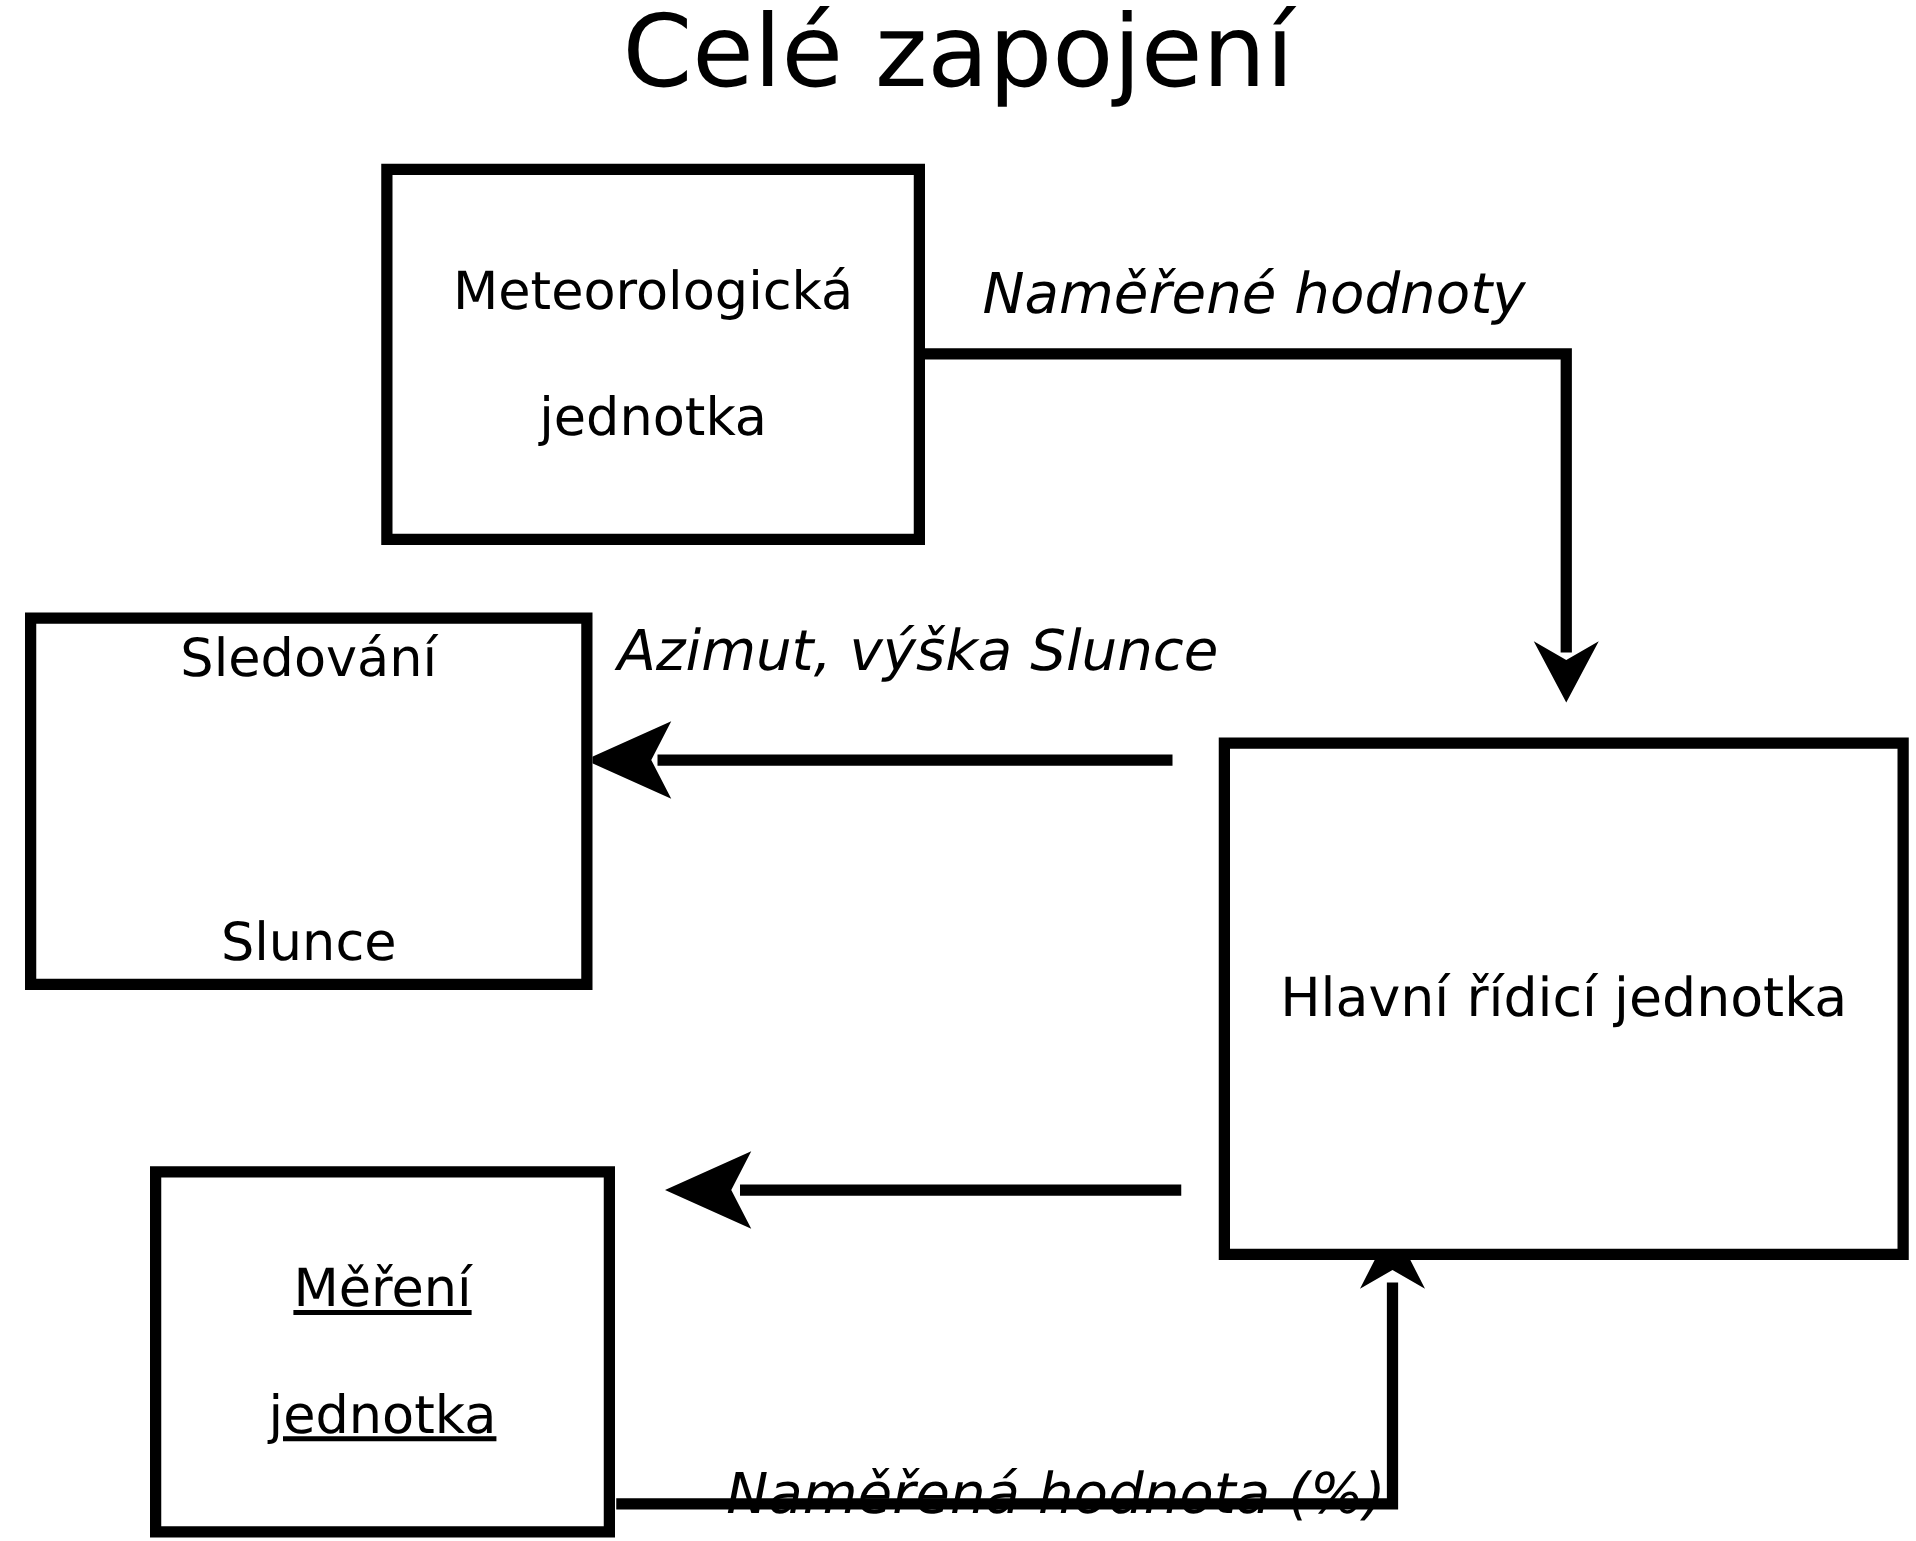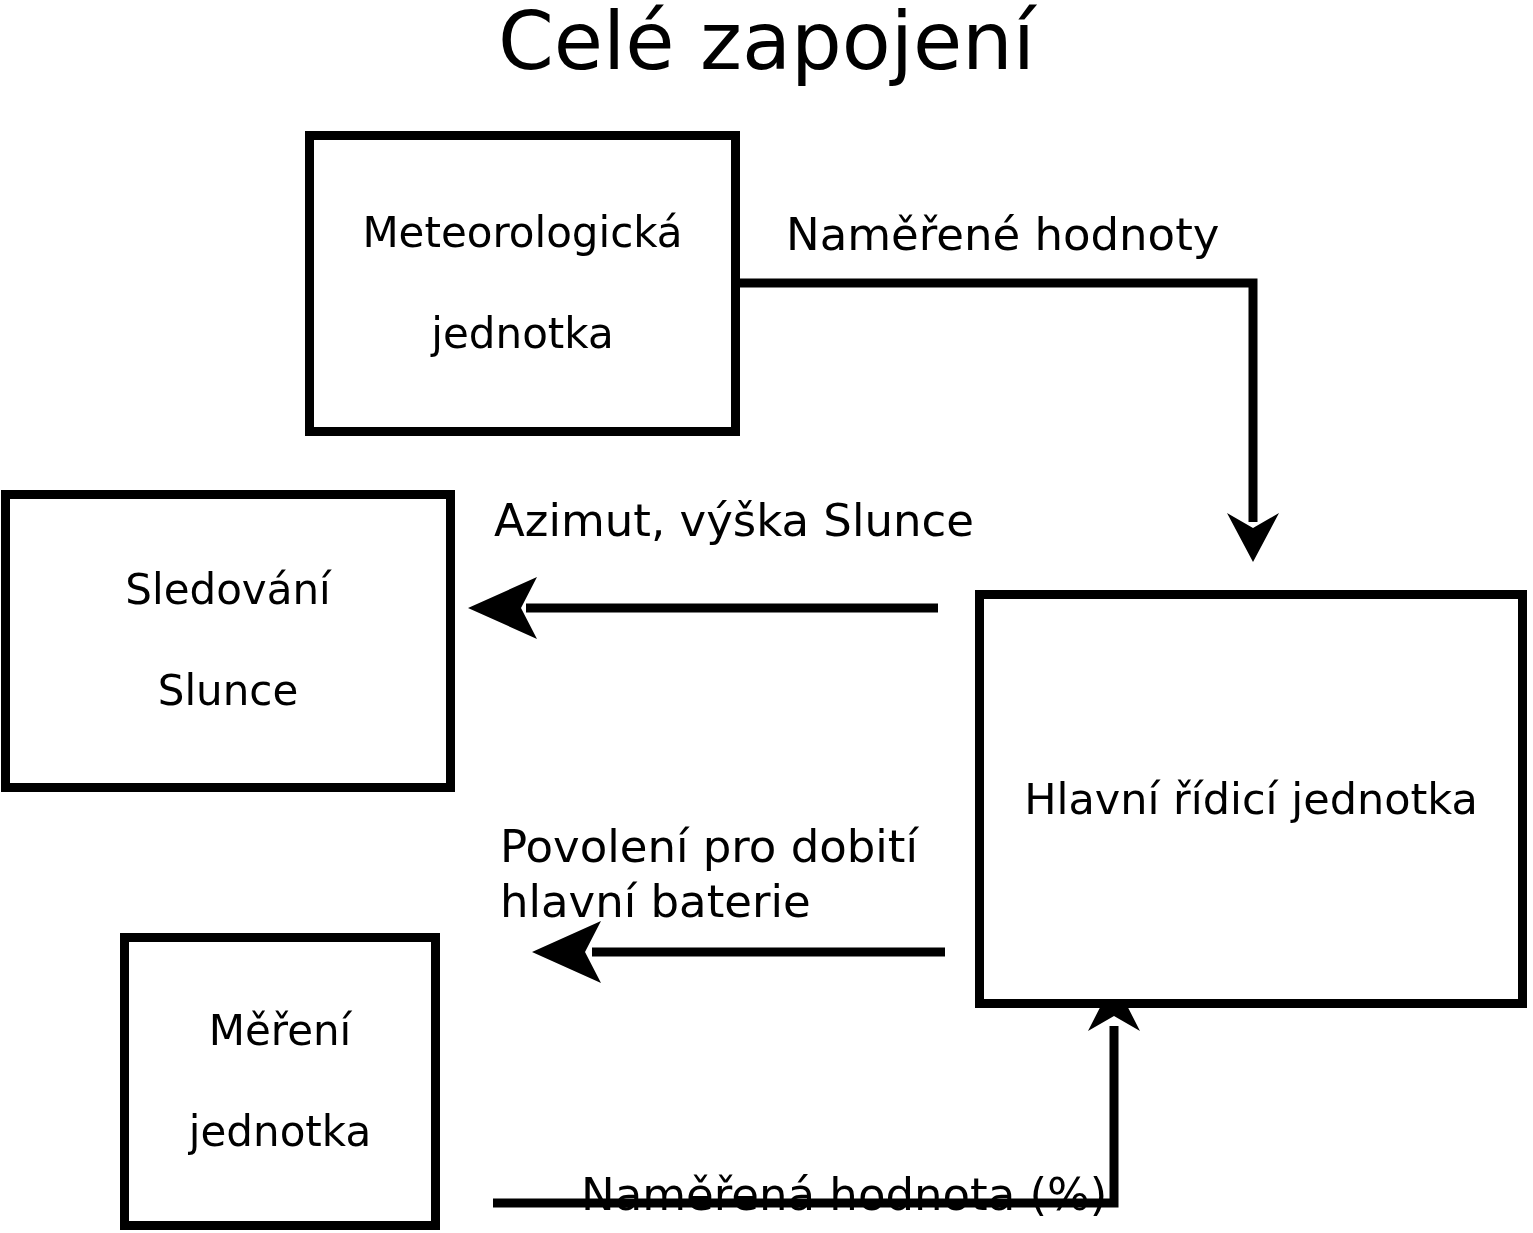--- a/index.html
+++ b/index.html
@@ -50,29 +50,30 @@
     display:flex;
     flex-direction:column;
     align-items:center;
     justify-content:center;
     text-align:center;
     font-size:42px;
     line-height:1.35;
     gap:44px;
   }
   .box--meteo{left:305px;top:131px;width:435px;height:305px;}
-  .box--sledovani{left:1px;top:490px;width:454px;height:302px;}
-  .box--mereni{left:120px;top:933px;width:320px;height:297px;}
+  .box--sledovani{left:20px;top:490px;width:454px;height:302px;justify-content:space-between;}
+  .box--mereni{left:120px;top:933px;width:372px;height:297px;text-decoration:underline;}
   .box--hlavni{left:975px;top:562px;width:552px;height:418px;font-size:43px;margin-top:28px;}
   .box .bl{display:block;}
   .edge-label{
     position:absolute;
     font-size:45px;
     line-height:1.22;
     white-space:nowrap;
+    font-style:italic;
   }
   .edge-label .ll{display:block;}
   .lbl--namerene{left:786px;top:208px;}
   .lbl--azimut{left:494px;top:494px;}
   .lbl--povoleni{left:500px;top:820px;}
   .lbl--namerena{left:543px;top:1168px;margin-left:38px;}
 </style>
 </head>
 <body>
 
@@ -119,20 +120,16 @@
   </div>
 
   <div class="box box--hlavni">
     <span class="bl">Hlavní řídicí jednotka</span>
   </div>
 
   <div class="edge-label lbl--namerene">Naměřené hodnoty</div>
 
   <div class="edge-label lbl--azimut">Azimut, výška Slunce</div>
 
-  <div class="edge-label lbl--povoleni">
-    <span class="ll">Povolení pro dobití</span>
-    <span class="ll">hlavní baterie</span>
-  </div>
 
   <div class="edge-label lbl--namerena">Naměřená hodnota (%)</div>
 
 </div>
 
 </body></html>

